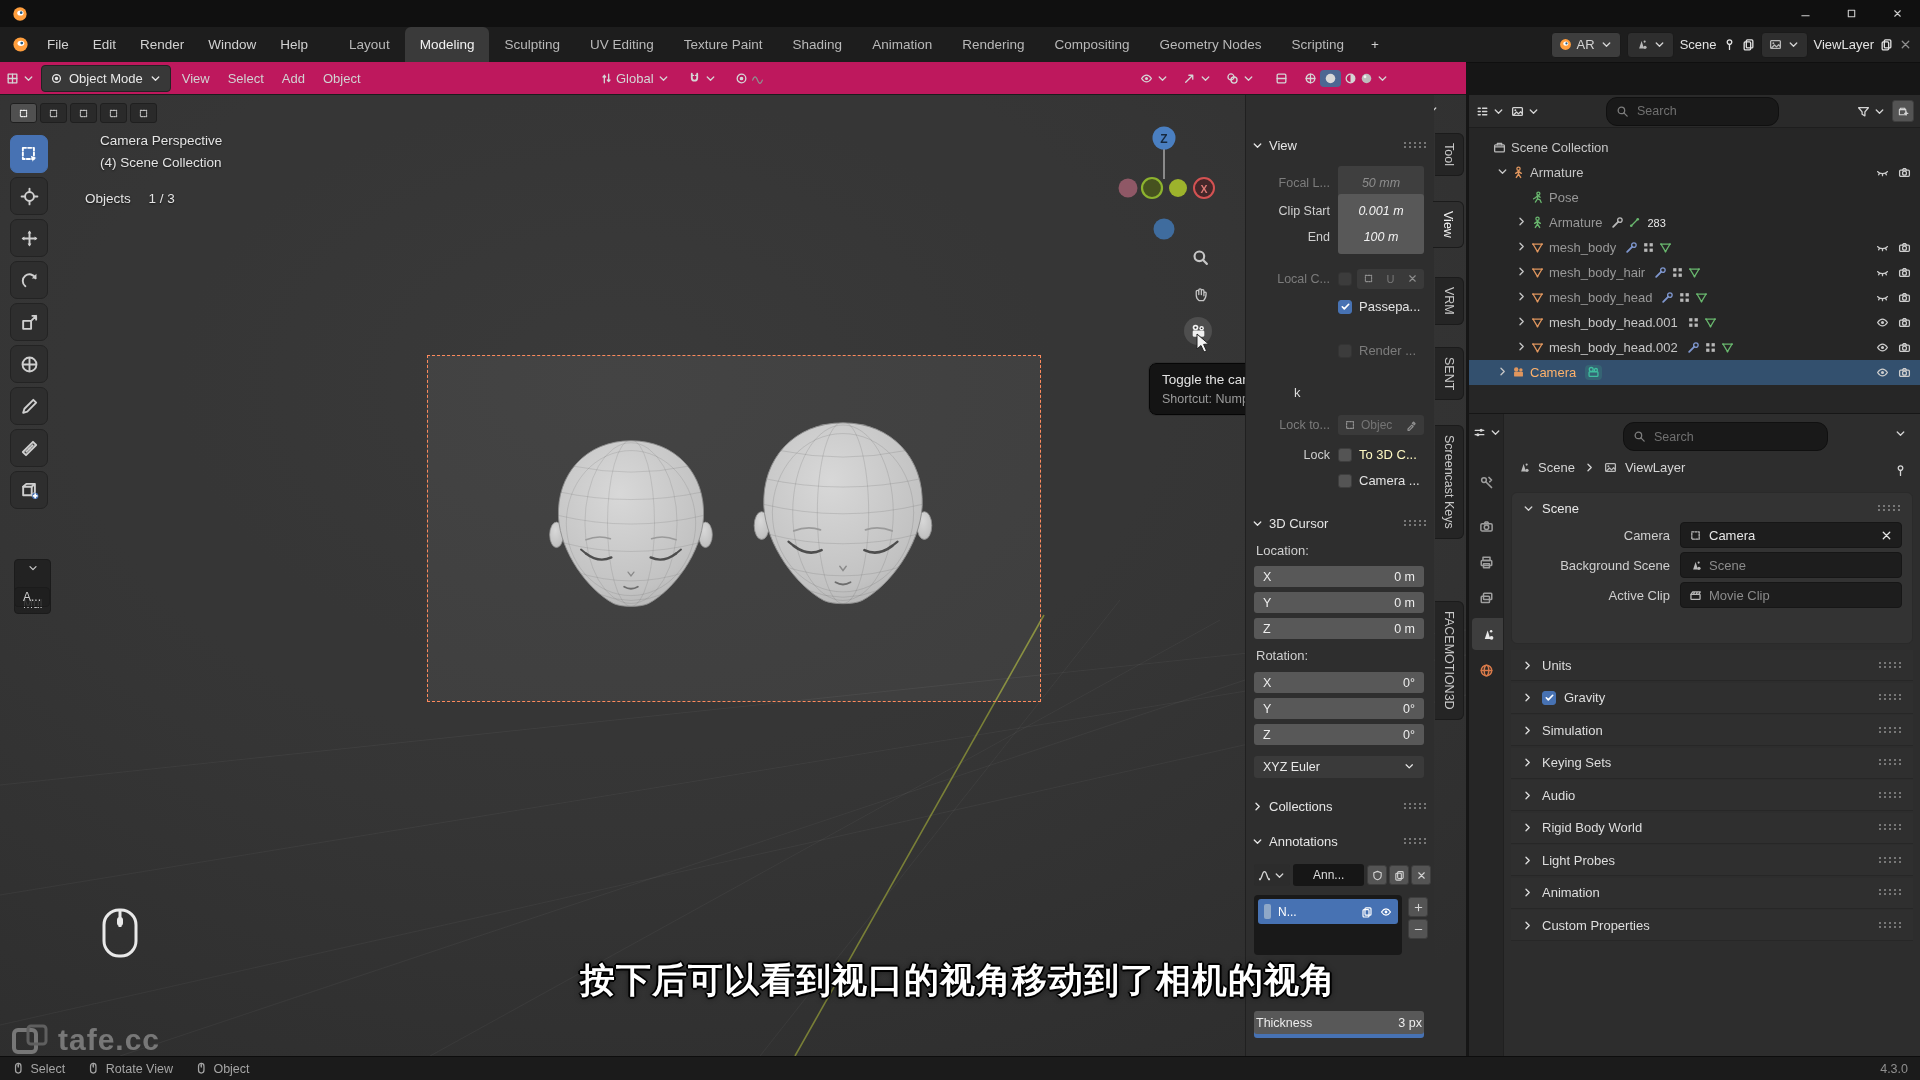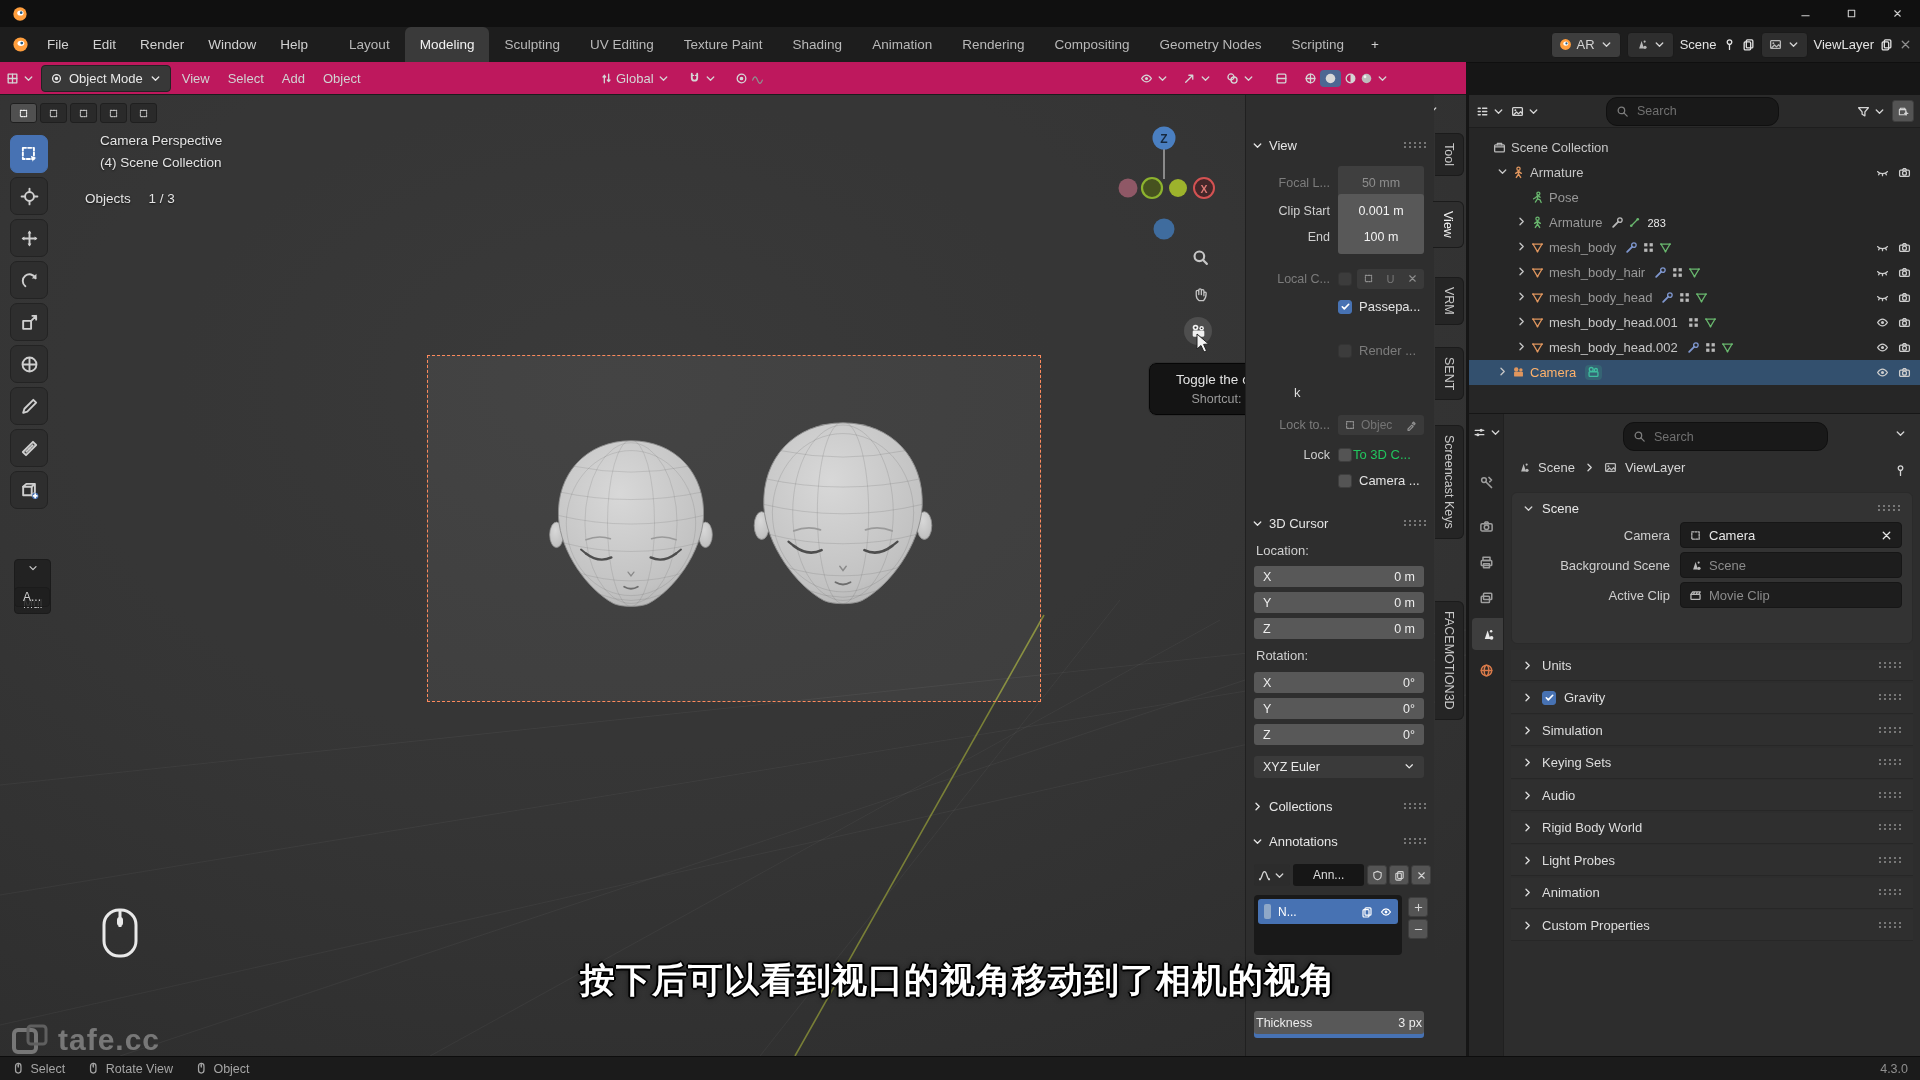--- a/index.html
+++ b/index.html
@@ -24,40 +24,40 @@
   .pill{display:flex;align-items:center;gap:5px;background:#2e2e2e;border:1px solid #1a1a1a;border-radius:4px;padding:2px 7px;height:20px;}
   .pill.hl{background:#3d3d3d;}
   .namefield{display:flex;align-items:center;gap:6px;color:#e3e3e3;}
   
   .vph{left:0;top:62px;width:1466px;height:33px;background:#be185d;border-bottom:1px solid #1c1c1c;display:flex;align-items:center;gap:2px;padding-left:6px;box-sizing:border-box;}
   .vph .menu-item{padding:5px 9px;font-size:13px;}
   .mode-pill{display:flex;align-items:center;gap:6px;background:#383838;border:1px solid #232323;border-radius:4px;padding:2px 8px;height:21px;color:#e8e8e8;}
   .hgrp{display:flex;align-items:center;gap:3px;}
   
   .viewport{left:0;top:95px;width:1466px;height:961px;overflow:hidden;
-     background:radial-gradient(ellipse 1200px 800px at 42% 30%, #404040 0%, #3a3a3a 55%, #333333 100%);text-align:center;}
+     background:radial-gradient(ellipse 1200px 800px at 42% 30%, #404040 0%, #3a3a3a 55%, #333333 100%);}
   .camframe{border:1px dashed #ff8a5c;background:rgba(255,255,255,0.025);box-shadow:0 0 0 4000px rgba(10,10,10,0.10);}
   .ovtext{color:#e4e4e4;font-size:13.5px;text-shadow:0 1px 2px rgba(0,0,0,.6);white-space:nowrap;}
   .toolcol{display:flex;flex-direction:column;gap:4px;}
   .toolbtn{width:36px;height:36px;background:#2e2e2e;border:1px solid #232323;border-radius:7px;display:flex;align-items:center;justify-content:center;color:#cfcfcf;font-size:19px;}
   .toolbtn.active{background:#4772b3;border-color:#4772b3;color:#fff;}
   .modebtn{width:25px;height:18px;background:#2a2a2a;border:1px solid #1f1f1f;border-radius:3px;display:flex;align-items:center;justify-content:center;font-size:11px;color:#bdbdbd;}
   .modebtn.active{background:#505050;color:#f0f0f0;}
   .vbtn{width:28px;height:28px;border-radius:50%;display:flex;align-items:center;justify-content:center;color:#c6c6c6;font-size:17px;}
   .vbtn.hover{background:#4e4e4e;color:#f0f0f0;}
   .tooltip{background:#141414;border:1px solid #060606;outline:1px solid #2f2f2f;border-radius:7px;padding:8px 12px;}
   .tooltip .t1{color:#e3e3e3;font-size:13.5px;}
   .tooltip .t2{color:#9b9b9b;font-size:12.5px;margin-top:5px;}
   .oppanel{background:rgba(30,30,30,.85);border:1px solid #1b1b1b;border-radius:4px;color:#cdcdcd;font-size:12px;display:flex;align-items:center;gap:23px;padding:2px 8px;flex-direction:column;}
   
   .npanel{left:1245px;top:95px;width:188px;height:961px;background:#2e2e2e;border-left:1px solid #202020;overflow:hidden;}
   .nhead{position:absolute;left:5px;right:6px;height:22px;display:flex;align-items:center;gap:5px;color:#e6e6e6;font-size:13px;}
   .nrow{position:absolute;left:8px;right:10px;height:23px;display:flex;align-items:center;}
   .nlabel{width:76px;text-align:right;padding-right:8px;color:#cfcfcf;font-size:12.5px;white-space:nowrap;flex:none;}
-  .nfield{flex:1;background:#585858;border-radius:3px;height:34px;display:flex;align-items:center;justify-content:center;color:#f2f2f2;font-size:12.5px;}
+  .nfield{flex:1;background:#585858;border-radius:3px;height:34px;display:flex;align-items:center;justify-content:center;color:#f2f2f2;font-size:12.5px;font-style:italic;}
   .nfield.dis{background:#3f3f3f;color:#8d8d8d;}
   .nlabel.dis{color:#7c7c7c;}
   .afield{flex:1;background:#585858;border-radius:3px;height:21px;display:flex;align-items:center;padding:0 9px;font-size:12.5px;color:#ededed;}
   .afield .v{margin-left:auto;}
   .cb{width:14px;height:14px;border-radius:3px;background:#545454;border:1px solid #3e3e3e;box-sizing:border-box;display:flex;align-items:center;justify-content:center;flex:none;}
   .cb.on{background:#4772b3;border-color:#4772b3;}
   .cb.dis{background:#3c3c3c;border-color:#343434;}
   .cb svg{width:11px;height:11px;}
   .grip{margin-left:auto;width:24px;height:7px;position:relative;opacity:.8;}
   .grip::before{content:"";position:absolute;left:0;top:0;width:2px;height:2px;background:#8a8a8a;
@@ -720,21 +720,21 @@
             <svg viewBox="0 0 12 12" fill="none" stroke="currentColor" stroke-width="1.2" stroke-linecap="round" stroke-linejoin="round">
               <path d="M2 10l3.8-3.8 1.3 1.3L3.3 11.3H2z"></path>
               <path d="M6.6 4.4l1-1 1.3 1.3-1 1" stroke-width="1.6"></path>
             </svg>
           </span>
       </span>
     </div>
     <div class="nrow" style="top:348px">
       <span class="nlabel">Lock</span>
       <span class="cb"></span>
-      <span style="margin-left:1px;color:#22c55e">To 3D C...</span>
+      <span style="margin-left:7px;color:#fef9c3">To 3D C...</span>
     </div>
     <div class="nrow" style="top:374px">
       <span class="nlabel"></span>
       <span class="cb"></span>
       <span style="margin-left:7px;color:#e2e2e2">Camera ...</span>
     </div>
 
     <div class="nhead" style="top:417px">
       <span class="i">
           <svg viewBox="0 0 12 12" fill="none" stroke="currentColor" stroke-width="1.2" stroke-linecap="round" stroke-linejoin="round">

